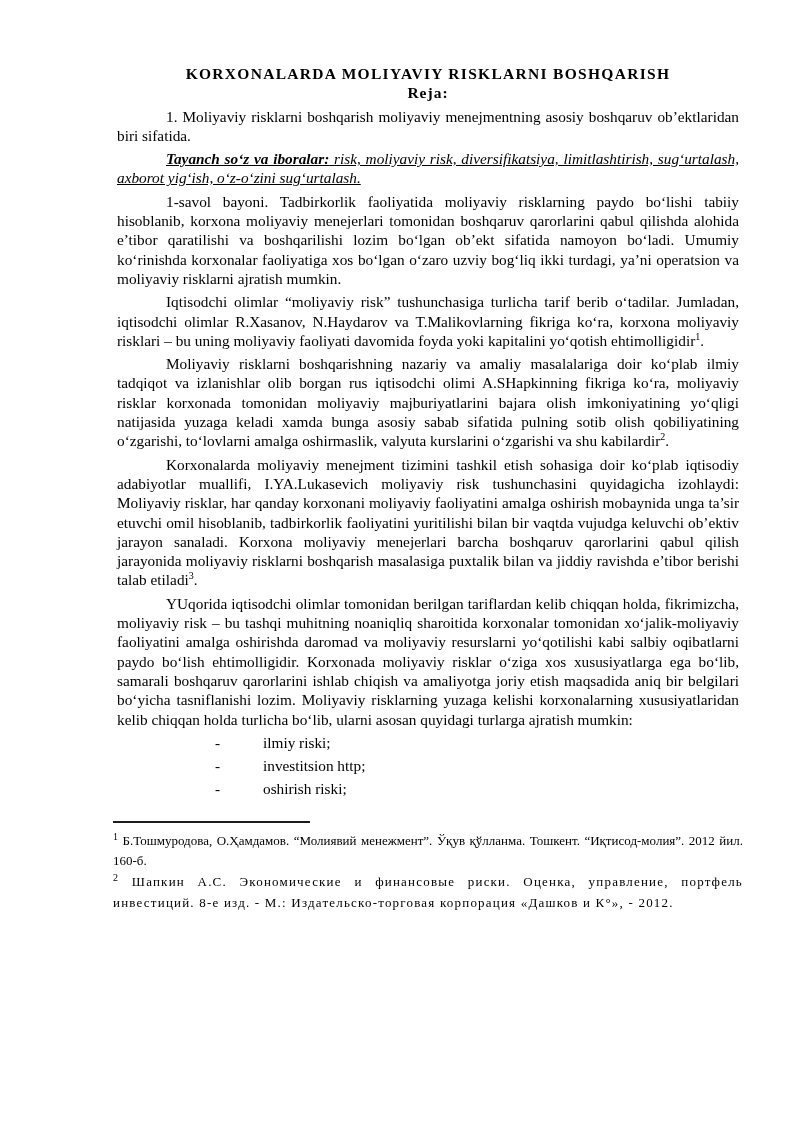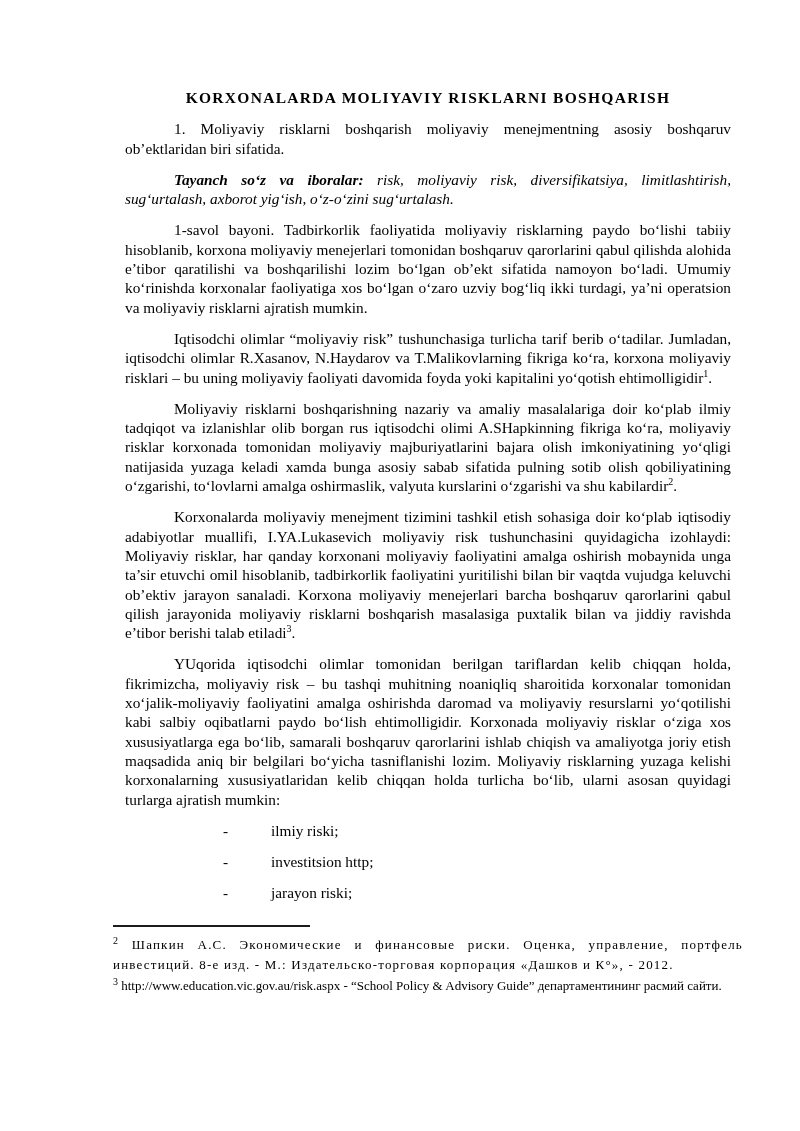--- a/index.html
+++ b/index.html
@@ -9,48 +9,49 @@
   }
   .page {
     position: relative;
     width: 800px;
     height: 1131px;
     background: #ffffff;
     overflow: hidden;
     font-family: "Liberation Serif", "DejaVu Serif", serif;
     color: #000000;
     box-sizing: border-box;
-    padding: 88px 57px 0 113px;
+    padding: 64px 57px 0 113px;
   }
   .doc-title {
     margin: 0;
     font-size: 15.5px;
     font-weight: bold;
     text-align: center;
     letter-spacing: 1.3px;
     line-height: 19.3px;
   }
   .plan-heading {
     margin: 0;
     font-size: 15.5px;
     font-weight: bold;
     text-align: center;
     letter-spacing: 1px;
     line-height: 19.3px;
   }
   p.body {
-    margin: 12px;
+    margin: 4px;
     font-size: 15.3px;
     line-height: 19.3px;
     text-align: justify;
     text-indent: 49px;
   }
   .keywords {
     margin-top: 15px;
     font-style: italic;
+    text-decoration: underline;
   }
   .keywords .lead {
     font-weight: bold;
   }
   .first-question {
     margin-top: 20px;
   }
   .para-lead {
     font-weight: normal;
   }
@@ -83,37 +84,38 @@
   .footnote.spaced {
     letter-spacing: 1.2px;
   }
 </style>
 </head>
 <body>
 
 <div class="page">
 
   <h1 class="doc-title">KORXONALARDA MOLIYAVIY RISKLARNI BOSHQARISH</h1>
+  <h2 class="plan-heading">Reja:</h2>
 
   <p class="body"><span>1.</span> <span>Moliyaviy risklarni boshqarish moliyaviy menejmentning asosiy boshqaruv ob’ektlaridan biri sifatida.</span></p>
 
   <p class="body keywords"><span class="lead">Tayanch so‘z va iboralar:</span> <span>risk, moliyaviy risk, diversifikatsiya, limitlashtirish, sug‘urtalash, axborot yig‘ish, o‘z-o‘zini sug‘urtalash.</span></p>
 
   <p class="body first-question"><span class="para-lead">1-savol bayoni.</span> <span>Tadbirkorlik faoliyatida moliyaviy risklarning paydo bo‘lishi tabiiy hisoblanib, korxona moliyaviy menejerlari tomonidan boshqaruv qarorlarini qabul qilishda alohida e’tibor qaratilishi va boshqarilishi lozim bo‘lgan ob’ekt sifatida namoyon bo‘ladi. Umumiy ko‘rinishda korxonalar faoliyatiga xos bo‘lgan o‘zaro uzviy bog‘liq ikki turdagi, ya’ni operatsion va moliyaviy risklarni ajratish mumkin.</span></p>
 
   <p class="body"><span>Iqtisodchi olimlar “moliyaviy risk” tushunchasiga turlicha tarif berib o‘tadilar. Jumladan, iqtisodchi olimlar R.Xasanov, N.Haydarov va T.Malikovlarning fikriga ko‘ra, korxona moliyaviy risklari – bu uning moliyaviy faoliyati davomida foyda yoki kapitalini yo‘qotish ehtimolligidir</span><sup class="fn-ref">1</sup><span>.</span></p>
 
   <p class="body"><span>Moliyaviy risklarni boshqarishning nazariy va amaliy masalalariga doir ko‘plab ilmiy tadqiqot va izlanishlar olib borgan rus iqtisodchi olimi A.SHapkinning fikriga ko‘ra, moliyaviy risklar korxonada tomonidan moliyaviy majburiyatlarini bajara olish imkoniyatining yo‘qligi natijasida yuzaga keladi xamda bunga asosiy sabab sifatida pulning sotib olish qobiliyatining o‘zgarishi, to‘lovlarni amalga oshirmaslik, valyuta kurslarini o‘zgarishi va shu kabilardir</span><sup class="fn-ref">2</sup><span>.</span></p>
 
   <p class="body"><span>Korxonalarda moliyaviy menejment tizimini tashkil etish sohasiga doir ko‘plab iqtisodiy adabiyotlar muallifi, I.YA.Lukasevich moliyaviy risk tushunchasini quyidagicha izohlaydi: Moliyaviy risklar, har qanday korxonani moliyaviy faoliyatini amalga oshirish mobaynida unga ta’sir etuvchi omil hisoblanib, tadbirkorlik faoliyatini yuritilishi bilan bir vaqtda vujudga keluvchi ob’ektiv jarayon sanaladi. Korxona moliyaviy menejerlari barcha boshqaruv qarorlarini qabul qilish jarayonida moliyaviy risklarni boshqarish masalasiga puxtalik bilan va jiddiy ravishda e’tibor berishi talab etiladi</span><sup class="fn-ref">3</sup><span>.</span></p>
 
   <p class="body"><span>YUqorida iqtisodchi olimlar tomonidan berilgan tariflardan kelib chiqqan holda, fikrimizcha, moliyaviy risk – bu tashqi muhitning noaniqliq sharoitida korxonalar tomonidan xo‘jalik-moliyaviy faoliyatini amalga oshirishda daromad va moliyaviy resurslarni yo‘qotilishi kabi salbiy oqibatlarni paydo bo‘lish ehtimolligidir. Korxonada moliyaviy risklar o‘ziga xos xususiyatlarga ega bo‘lib, samarali boshqaruv qarorlarini ishlab chiqish va amaliyotga joriy etish maqsadida aniq bir belgilari bo‘yicha tasniflanishi lozim. Moliyaviy risklarning yuzaga kelishi korxonalarning xususiyatlaridan kelib chiqqan holda turlicha bo‘lib, ularni asosan quyidagi turlarga ajratish mumkin:</span></p>
 
   <p class="body risk-item"><span class="bullet">-</span><span>ilmiy riski;</span></p>
   <p class="body risk-item"><span class="bullet">-</span><span>investitsion http;</span></p>
-  <p class="body risk-item"><span class="bullet">-</span><span>jarayon riski;</span></p>
+  <p class="body risk-item"><span class="bullet">-</span><span>oshirish riski;</span></p>
 
   <div class="footnote-sep"></div>
 
+  <p class="footnote"><sup class="fn-marker">1</sup> <span>Б.Тошмуродова, О.Ҳамдамов. “Молиявий менежмент”. Ўқув қўлланма. Тошкент. “Иқтисод-молия”. 2012 йил. 160-б.</span></p>
   <p class="footnote spaced"><sup class="fn-marker">2</sup> <span>Шапкин А.С. Экономические и финансовые риски. Оценка, управление, портфель инвестиций. 8-е изд. - М.: Издательско-торговая корпорация «Дашков и К°», - 2012.</span></p>
-  <p class="footnote"><sup class="fn-marker">3</sup> <span>http://www.education.vic.gov.au/risk.aspx - “School Policy &amp; Advisory Guide” департаментининг расмий сайти.</span></p>
 
 </div>
 
 </body></html>

